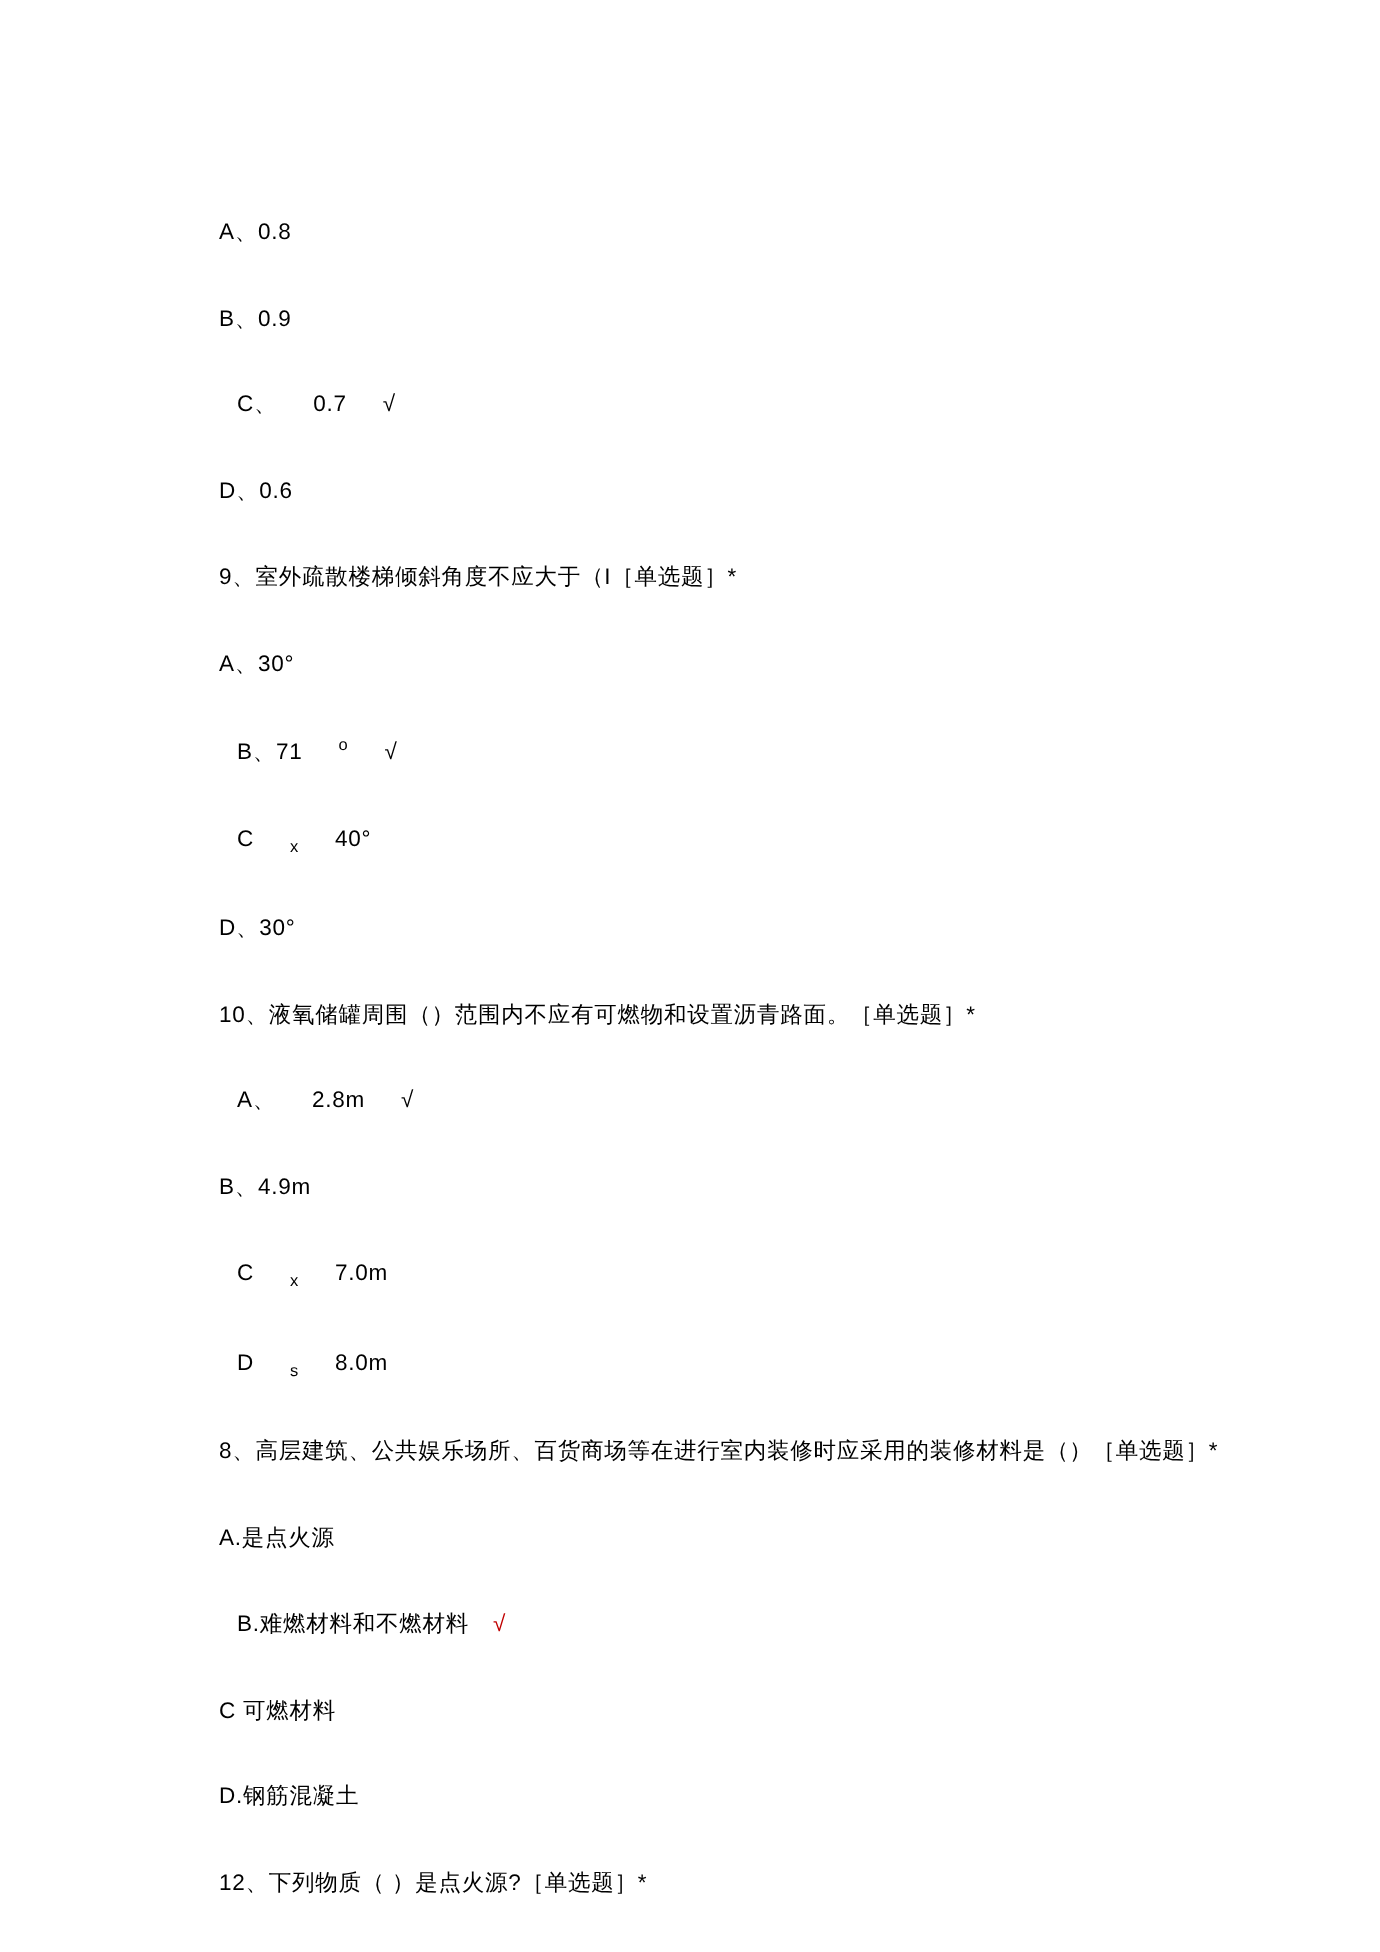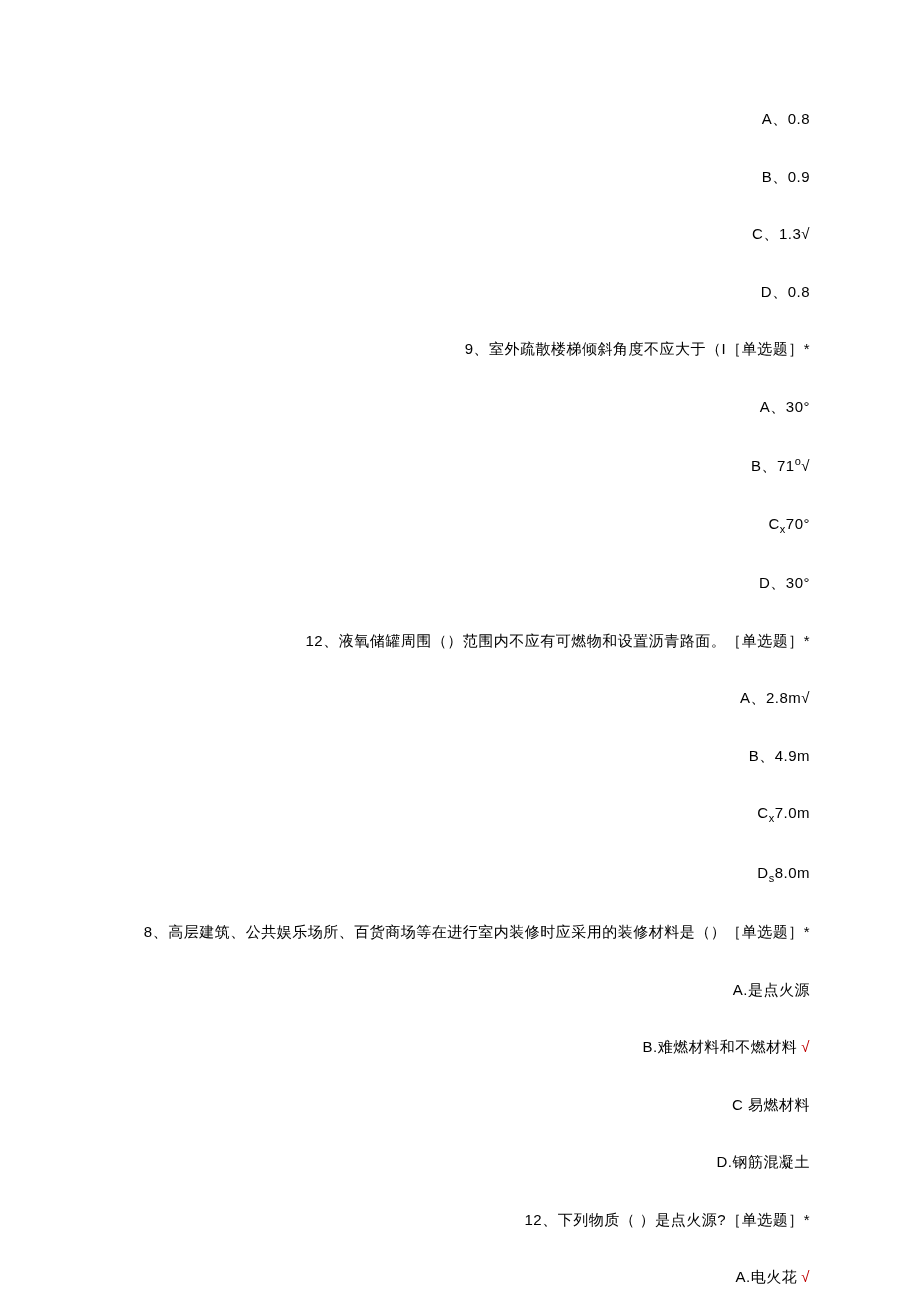--- a/index.html
+++ b/index.html
@@ -1,19 +1,18 @@
 <!DOCTYPE html>
 <html><head>
   <meta charset="utf-8">
   <style>
     * {
-      margin: 0;
+      margin: 12px;
       padding: 0;
       box-sizing: border-box;
-      text-align: right;
     }
     body {
       background: #ffffff;
       width: 920px;
       min-height: 1301px;
       font-family: "Microsoft YaHei", "SimSun", Arial, sans-serif;
       padding: 108px 110px 60px 110px;
     }
     .line {
       font-size: 15px;
@@ -33,35 +32,35 @@
     .sup {
       font-size: 11px;
       vertical-align: super;
     }
   </style>
 </head>
 <body>
 
 <div class="line">A、0.8</div>
 <div class="line">B、0.9</div>
-<div class="line"><span>C、</span><span>1.3</span><span>√</span></div>
-<div class="line">D、0.8</div>
+<div class="line"><span>C、</span><span>0.7</span><span>√</span></div>
+<div class="line">D、0.6</div>
 
 <div class="line">9、室外疏散楼梯倾斜角度不应大于（I［单选题］*</div>
 <div class="line">A、30°</div>
 <div class="line"><span>B、71</span><span class="sup">o</span><span>√</span></div>
-<div class="line"><span>C</span><span class="sub">x</span><span>70°</span></div>
+<div class="line"><span>C</span><span class="sub">x</span><span>40°</span></div>
 <div class="line">D、30°</div>
 
-<div class="line">12、液氧储罐周围（）范围内不应有可燃物和设置沥青路面。［单选题］*</div>
+<div class="line">10、液氧储罐周围（）范围内不应有可燃物和设置沥青路面。［单选题］*</div>
 <div class="line"><span>A、</span><span>2.8m</span><span>√</span></div>
 <div class="line">B、4.9m</div>
 <div class="line"><span>C</span><span class="sub">x</span><span>7.0m</span></div>
 <div class="line"><span>D</span><span class="sub">s</span><span>8.0m</span></div>
 
 <div class="line">8、高层建筑、公共娱乐场所、百货商场等在进行室内装修时应采用的装修材料是（）［单选题］*</div>
 <div class="line">A.是点火源</div>
 <div class="line"><span>B.难燃材料和不燃材料</span><span class="correct-mark">√</span></div>
-<div class="line">C 易燃材料</div>
+<div class="line">C 可燃材料</div>
 <div class="line">D.钢筋混凝土</div>
 
 <div class="line">12、下列物质（ ）是点火源?［单选题］*</div>
 <div class="line"><span>A.电火花</span><span class="correct-mark">√</span></div>
 
 </body></html>

